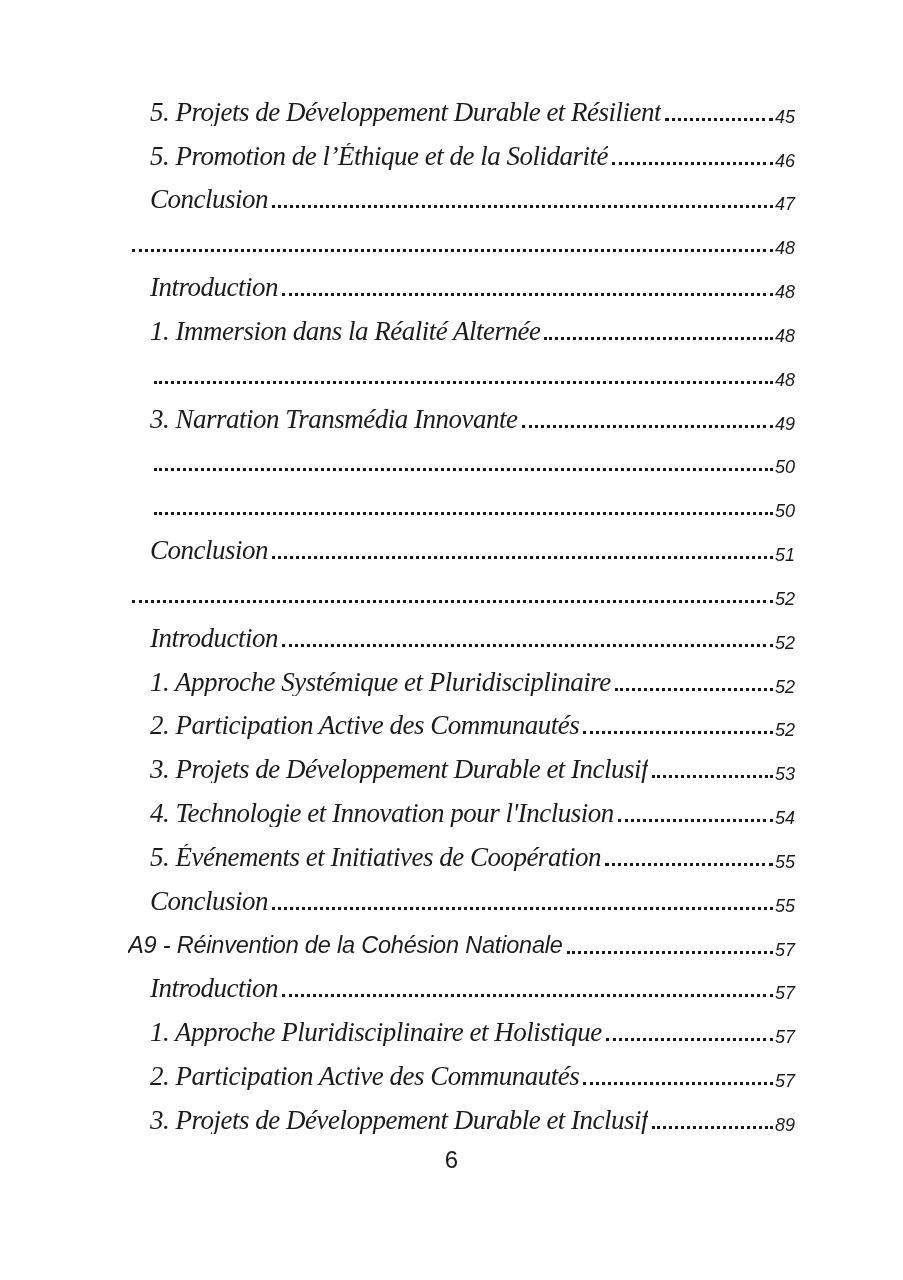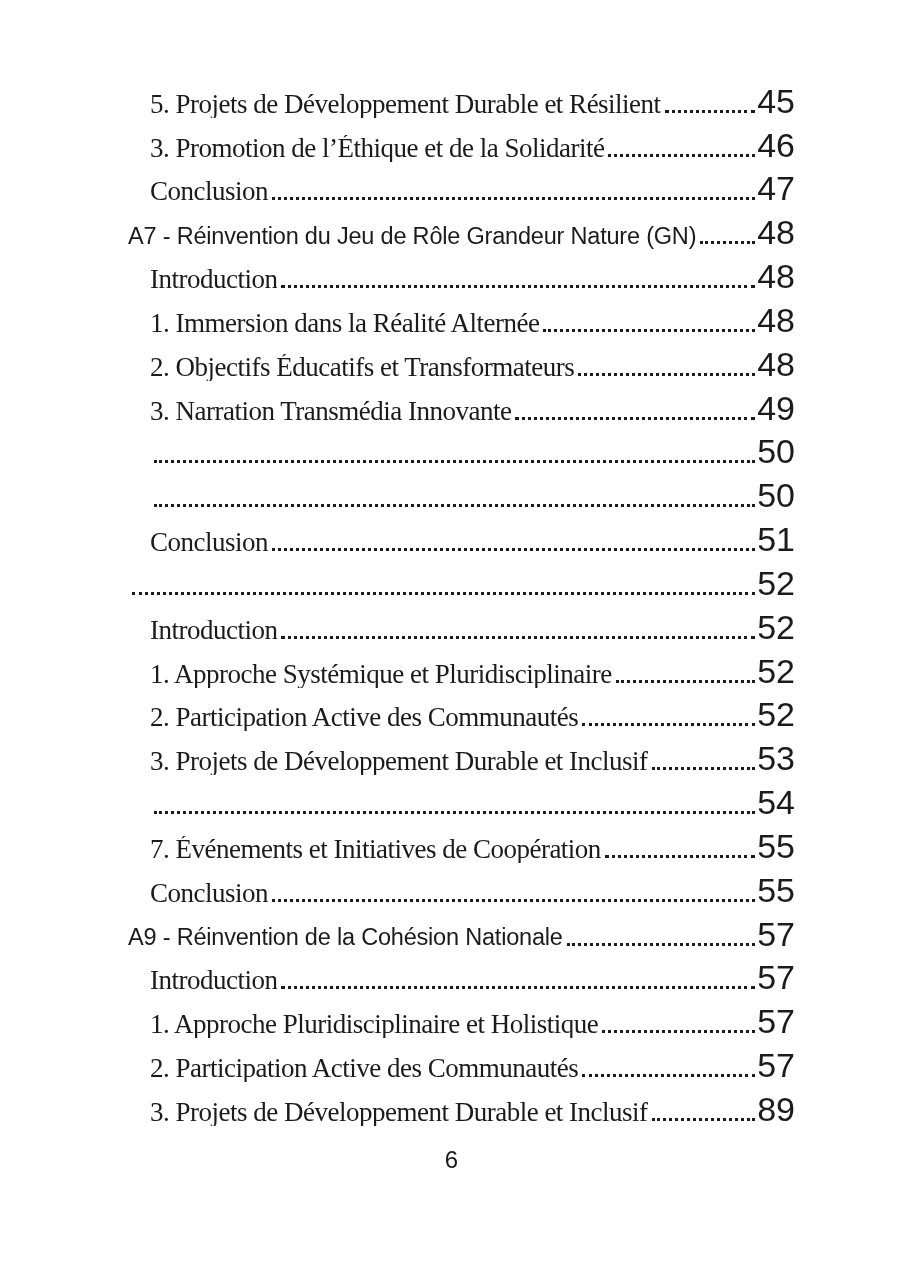--- a/index.html
+++ b/index.html
@@ -16,23 +16,24 @@
     color:var(--ink);
     overflow:hidden;
   }
   .page{
     position:absolute;
     inset:0;
     background:var(--paper);
   }
   .toc{
     position:absolute;
-    top:74px;
+    top:82px;
     left:128px;
     right:108px;
+    font-style:italic;
   }
   .toc-row{
     display:flex;
     align-items:flex-end;
     height:var(--row-h);
     width:100%;
     cursor:default;
   }
   .toc-row .label{
     font-family:"Liberation Serif", serif;
@@ -54,21 +55,21 @@
   }
   .leader{
     flex:1 1 0;
     min-width:10px;
     align-self:flex-end;
     margin:0 2px 5px 4px;
     border-bottom:3px dotted var(--ink);
   }
   .toc-row .num{
     font-family:"Liberation Sans", sans-serif;
-    font-size:34px;
+    font-size:18px;
     line-height:1;
     white-space:nowrap;
     flex:0 0 auto;
   }
   .page-footer{
     position:absolute;
     top:1148px;
     left:0;
     width:100%;
     text-align:center;
@@ -82,46 +83,44 @@
 <body>
 
 <div class="page">
   <div class="toc" id="toc-list">
       <div class="toc-row level-2">
     <span class="label">5. Projets de Développement Durable et Résilient</span>
     <span class="leader"></span>
     <span class="num">45</span>
   </div>
       <div class="toc-row level-2">
-    <span class="label">3. Promotion de l’Éthique et de la Solidarité</span>
+    <span class="label">5. Promotion de l’Éthique et de la Solidarité</span>
     <span class="leader"></span>
     <span class="num">46</span>
   </div>
       <div class="toc-row level-2">
     <span class="label">Conclusion</span>
     <span class="leader"></span>
     <span class="num">47</span>
   </div>
       <div class="toc-row level-1">
-    <span class="label">A7 - Réinvention du Jeu de Rôle Grandeur Nature (GN)</span>
     <span class="leader"></span>
     <span class="num">48</span>
   </div>
       <div class="toc-row level-2">
     <span class="label">Introduction</span>
     <span class="leader"></span>
     <span class="num">48</span>
   </div>
       <div class="toc-row level-2">
     <span class="label">1. Immersion dans la Réalité Alternée</span>
     <span class="leader"></span>
     <span class="num">48</span>
   </div>
       <div class="toc-row level-2">
-    <span class="label">2. Objectifs Éducatifs et Transformateurs</span>
     <span class="leader"></span>
     <span class="num">48</span>
   </div>
       <div class="toc-row level-2">
     <span class="label">3. Narration Transmédia Innovante</span>
     <span class="leader"></span>
     <span class="num">49</span>
   </div>
       <div class="toc-row level-2">
     <span class="leader"></span>
@@ -154,25 +153,26 @@
     <span class="label">2. Participation Active des Communautés</span>
     <span class="leader"></span>
     <span class="num">52</span>
   </div>
       <div class="toc-row level-2">
     <span class="label">3. Projets de Développement Durable et Inclusif</span>
     <span class="leader"></span>
     <span class="num">53</span>
   </div>
       <div class="toc-row level-2">
+    <span class="label">4. Technologie et Innovation pour l'Inclusion</span>
     <span class="leader"></span>
     <span class="num">54</span>
   </div>
       <div class="toc-row level-2">
-    <span class="label">7. Événements et Initiatives de Coopération</span>
+    <span class="label">5. Événements et Initiatives de Coopération</span>
     <span class="leader"></span>
     <span class="num">55</span>
   </div>
       <div class="toc-row level-2">
     <span class="label">Conclusion</span>
     <span class="leader"></span>
     <span class="num">55</span>
   </div>
       <div class="toc-row level-1">
     <span class="label">A9 - Réinvention de la Cohésion Nationale</span>

